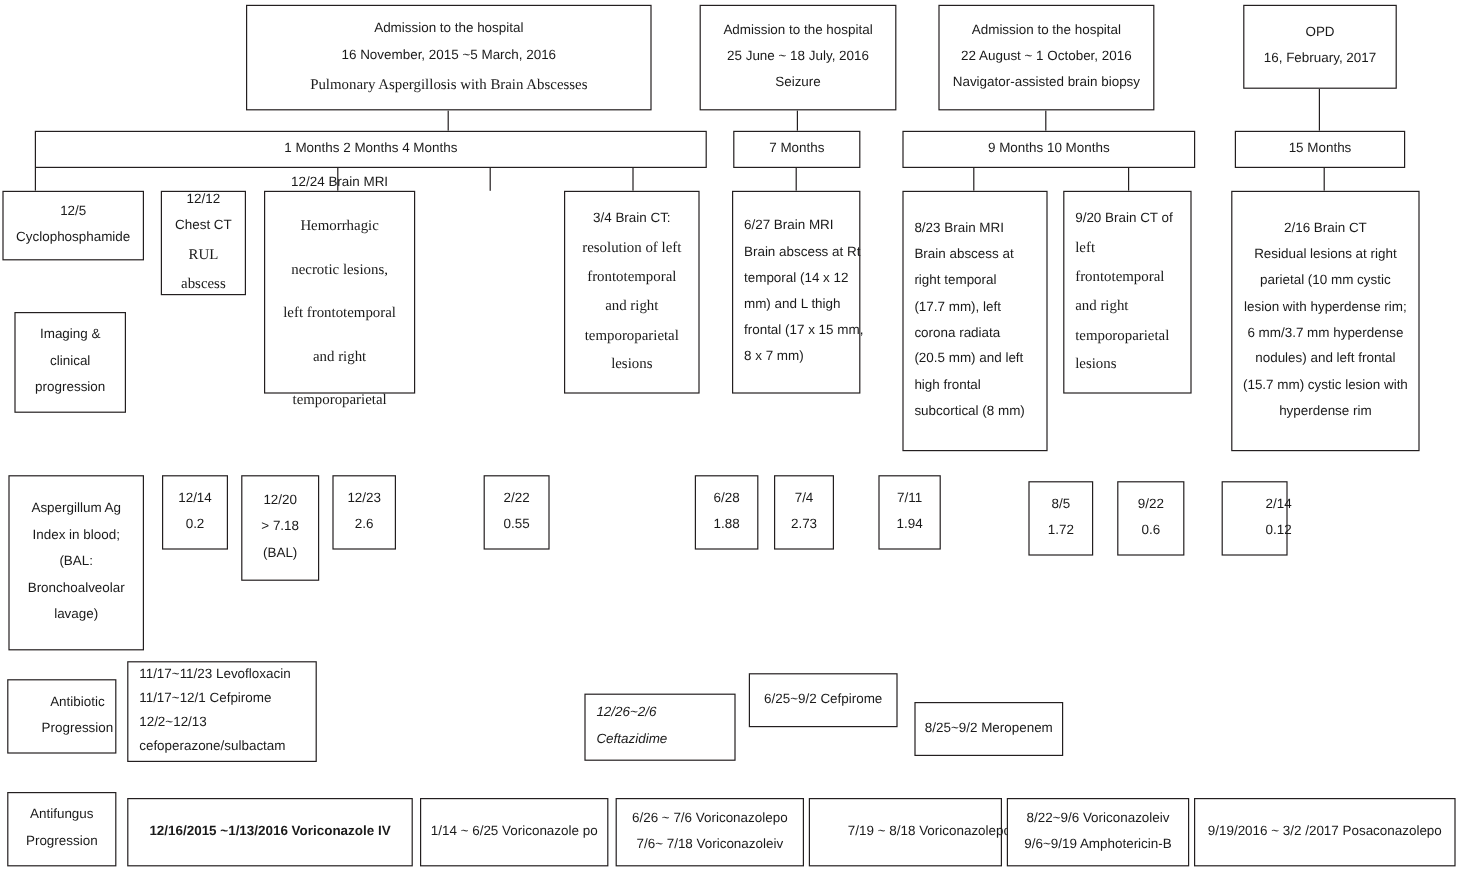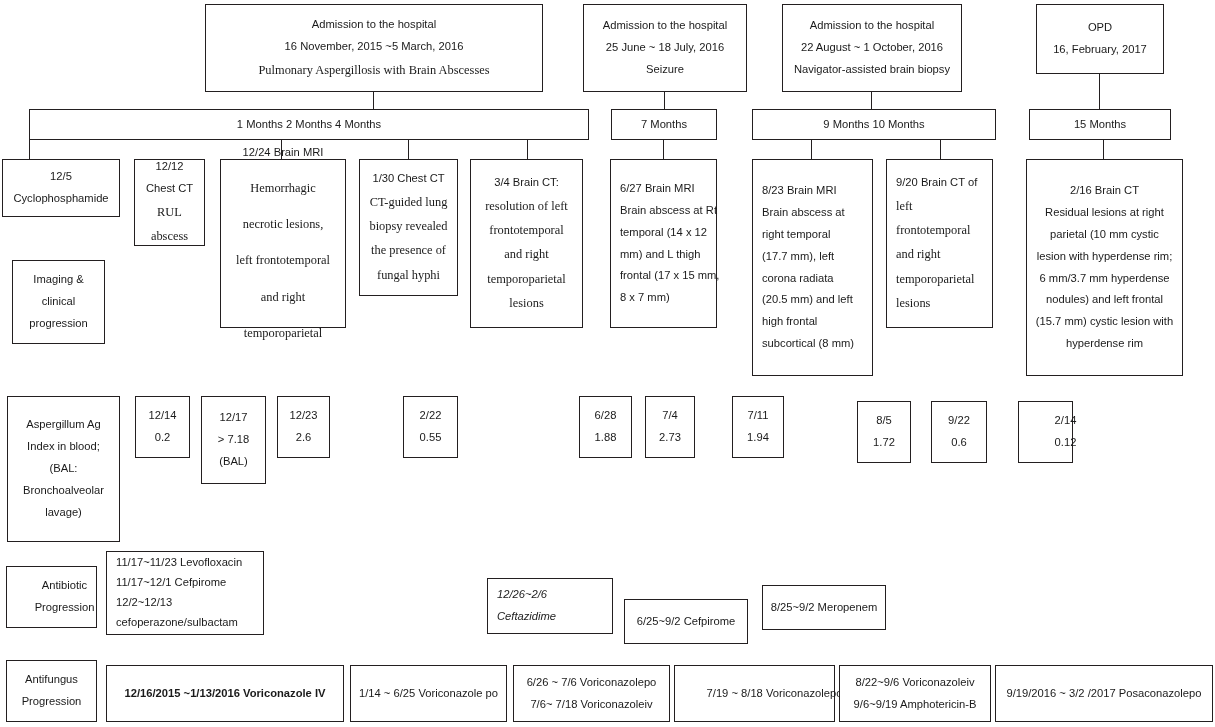--- a/index.html
+++ b/index.html
@@ -122,27 +122,20 @@
 
   <div class="box" style="left:220px; top:159px; width:126px; height:169px;gap:12px;">
     <span class="ln">12/24 Brain MRI</span>
     <span class="ln serif">Hemorrhagic</span>
     <span class="ln serif">necrotic lesions,</span>
     <span class="ln serif">left frontotemporal</span>
     <span class="ln serif">and right</span>
     <span class="ln serif">temporoparietal</span>
   </div>
 
-  <div class="box" style="left:359px; top:159px; width:99px; height:137px;">
-    <span class="ln">1/30 Chest CT</span>
-    <span class="ln serif">CT-guided lung</span>
-    <span class="ln serif">biopsy revealed</span>
-    <span class="ln serif">the presence of</span>
-    <span class="ln serif">fungal hyphi</span>
-  </div>
 
   <div class="box" style="left:470px; top:159px; width:113px; height:169px;">
     <span class="ln">3/4 Brain CT:</span>
     <span class="ln serif">resolution of left</span>
     <span class="ln serif">frontotemporal</span>
     <span class="ln serif">and right</span>
     <span class="ln serif">temporoparietal</span>
     <span class="ln serif">lesions</span>
   </div>
 
@@ -193,21 +186,21 @@
     <span class="ln">Bronchoalveolar</span>
     <span class="ln">lavage)</span>
   </div>
 
   <div class="box" style="left:135px; top:396px; width:55px; height:62px;">
     <span class="ln">12/14</span>
     <span class="ln">0.2</span>
   </div>
 
   <div class="box" style="left:201px; top:396px; width:65px; height:88px;">
-    <span class="ln">12/17</span>
+    <span class="ln">12/20</span>
     <span class="ln">&gt; 7.18</span>
     <span class="ln">(BAL)</span>
   </div>
 
   <div class="box" style="left:277px; top:396px; width:53px; height:62px;">
     <span class="ln">12/23</span>
     <span class="ln">2.6</span>
   </div>
 
   <div class="box" style="left:403px; top:396px; width:55px; height:62px;">
@@ -256,21 +249,21 @@
     <span class="ln">Ceftazidime</span>
   </div>
 
   <div class="box left" style="left:106px; top:551px; width:158px; height:84px; z-index:6; line-height:1.78;">
     <span class="ln">11/17~11/23 Levofloxacin</span>
     <span class="ln">11/17~12/1 Cefpirome</span>
     <span class="ln">12/2~12/13</span>
     <span class="ln">cefoperazone/sulbactam</span>
   </div>
 
-  <div class="box" style="left:624px; top:599px; width:124px; height:45px;">
+  <div class="box" style="left:624px; top:561px; width:124px; height:45px;">
     <span class="ln">6/25~9/2 Cefpirome</span>
   </div>
 
   <div class="box" style="left:762px; top:585px; width:124px; height:45px;">
     <span class="ln">8/25~9/2 Meropenem</span>
   </div>
 
   <div class="box" style="left:6px; top:660px; width:91px; height:62px;">
     <span class="ln">Antifungus</span>
     <span class="ln">Progression</span>

